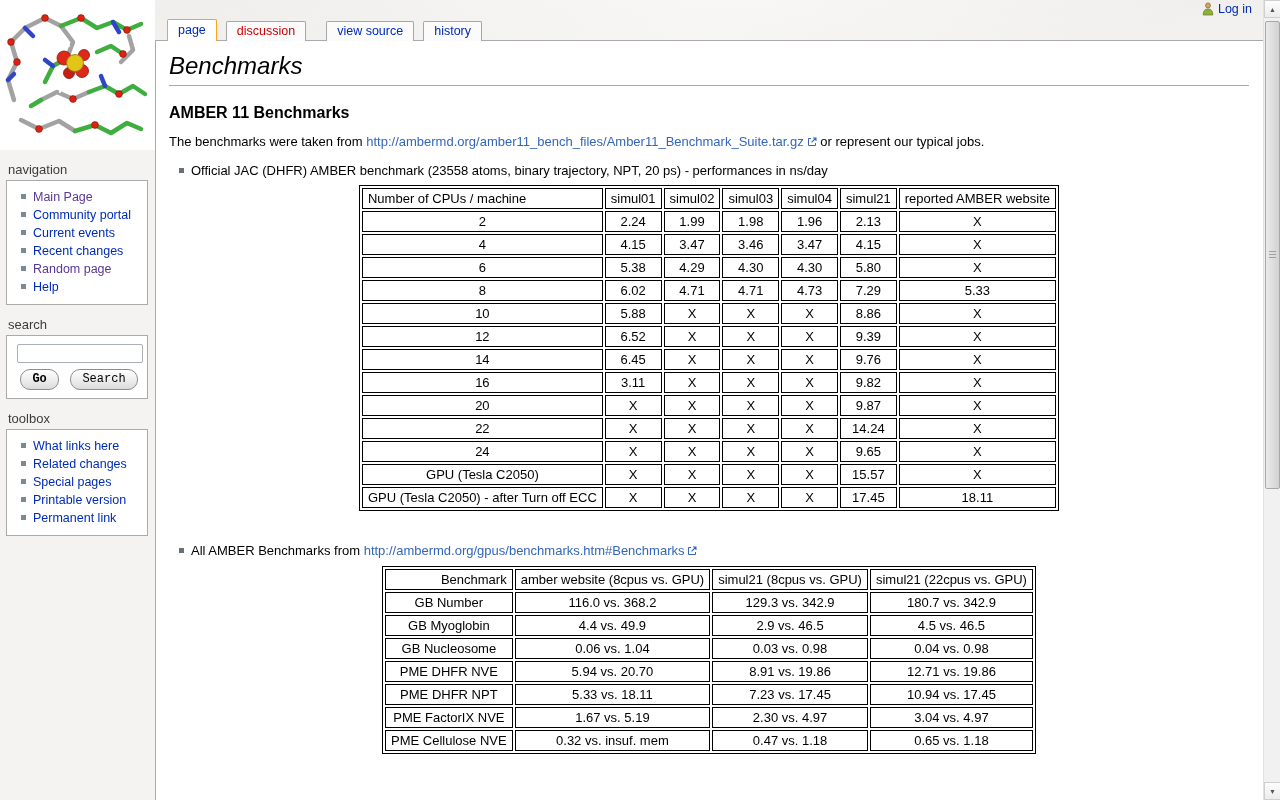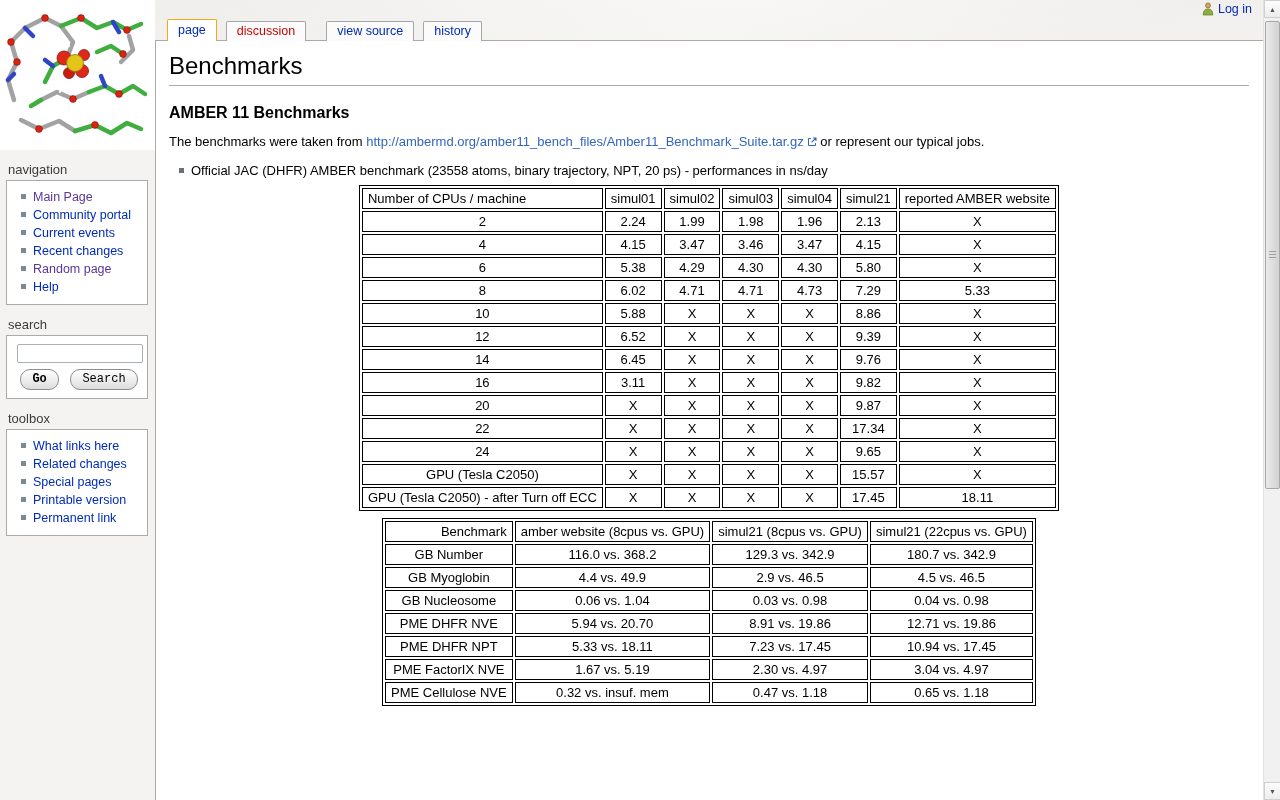--- a/index.html
+++ b/index.html
@@ -77,21 +77,21 @@
   .tab.gap-left { margin-left: 11px; }
 
   
   #content {
     position: absolute; left: 155px; top: 40px; right: 17px; bottom: 0;
     background: #fff; border-left: 1px solid #aaa; border-top: 1px solid #aaa;
     padding: 11px 14px 4px 13px;
   }
   h1#page-title {
     font-size: 24px; font-weight: 400; line-height: 28px;
-    border-bottom: 1px solid #aaa; padding-bottom: 5px; margin-bottom: 8px;
+    border-bottom: 1px solid #aaa; padding-bottom: 5px; margin-bottom: 8px; font-style: italic;
   }
   #section-heading { font-size: 16px; font-weight: bold; margin: 18px 0 0 0; }
   #intro-paragraph { margin: 12px 0 0 0; line-height: 16px; }
   ul.content-list { list-style: none; margin: 13px 0 0 10px; }
   ul.content-list li { line-height: 16px; }
   ul.content-list .bullet { background: #66717a; }
 
   .ext-icon { display: inline-block; vertical-align: -1px; margin-left: 3px; }
 
   
@@ -381,21 +381,21 @@
           <td>X</td>
           <td>9.87</td>
           <td>X</td>
         </tr>
         <tr>
           <td>22</td>
           <td>X</td>
           <td>X</td>
           <td>X</td>
           <td>X</td>
-          <td>17.34</td>
+          <td>14.24</td>
           <td>X</td>
         </tr>
         <tr>
           <td>24</td>
           <td>X</td>
           <td>X</td>
           <td>X</td>
           <td>X</td>
           <td>9.65</td>
           <td>X</td>
@@ -414,20 +414,28 @@
           <td>X</td>
           <td>X</td>
           <td>X</td>
           <td>X</td>
           <td>17.45</td>
           <td>18.11</td>
         </tr>
       </tbody>
     </table>
 
+  <ul id="bullet2-list" class="content-list">
+    <li>
+      <span class="bullet"></span><span>All AMBER Benchmarks from </span><a class="ext-link">http://ambermd.org/gpus/benchmarks.htm#Benchmarks</a><svg class="ext-icon" width="10" height="10" viewBox="0 0 10 10">
+          <path d="M4,1.5 H1.5 V8.5 H8.5 V6" fill="none" stroke="#3366bb" stroke-width="1"></path>
+          <path d="M6,1 H9 V4 M9,1 L4.6,5.4" fill="none" stroke="#3366bb" stroke-width="1.1"></path>
+        </svg>
+    </li>
+  </ul>
 
   <table id="table2" class="bench">
       <thead>
         <tr>
           <th>Benchmark</th>
           <th>amber website (8cpus vs. GPU)</th>
           <th>simul21 (8cpus vs. GPU)</th>
           <th>simul21 (22cpus vs. GPU)</th>
         </tr>
       </thead>

